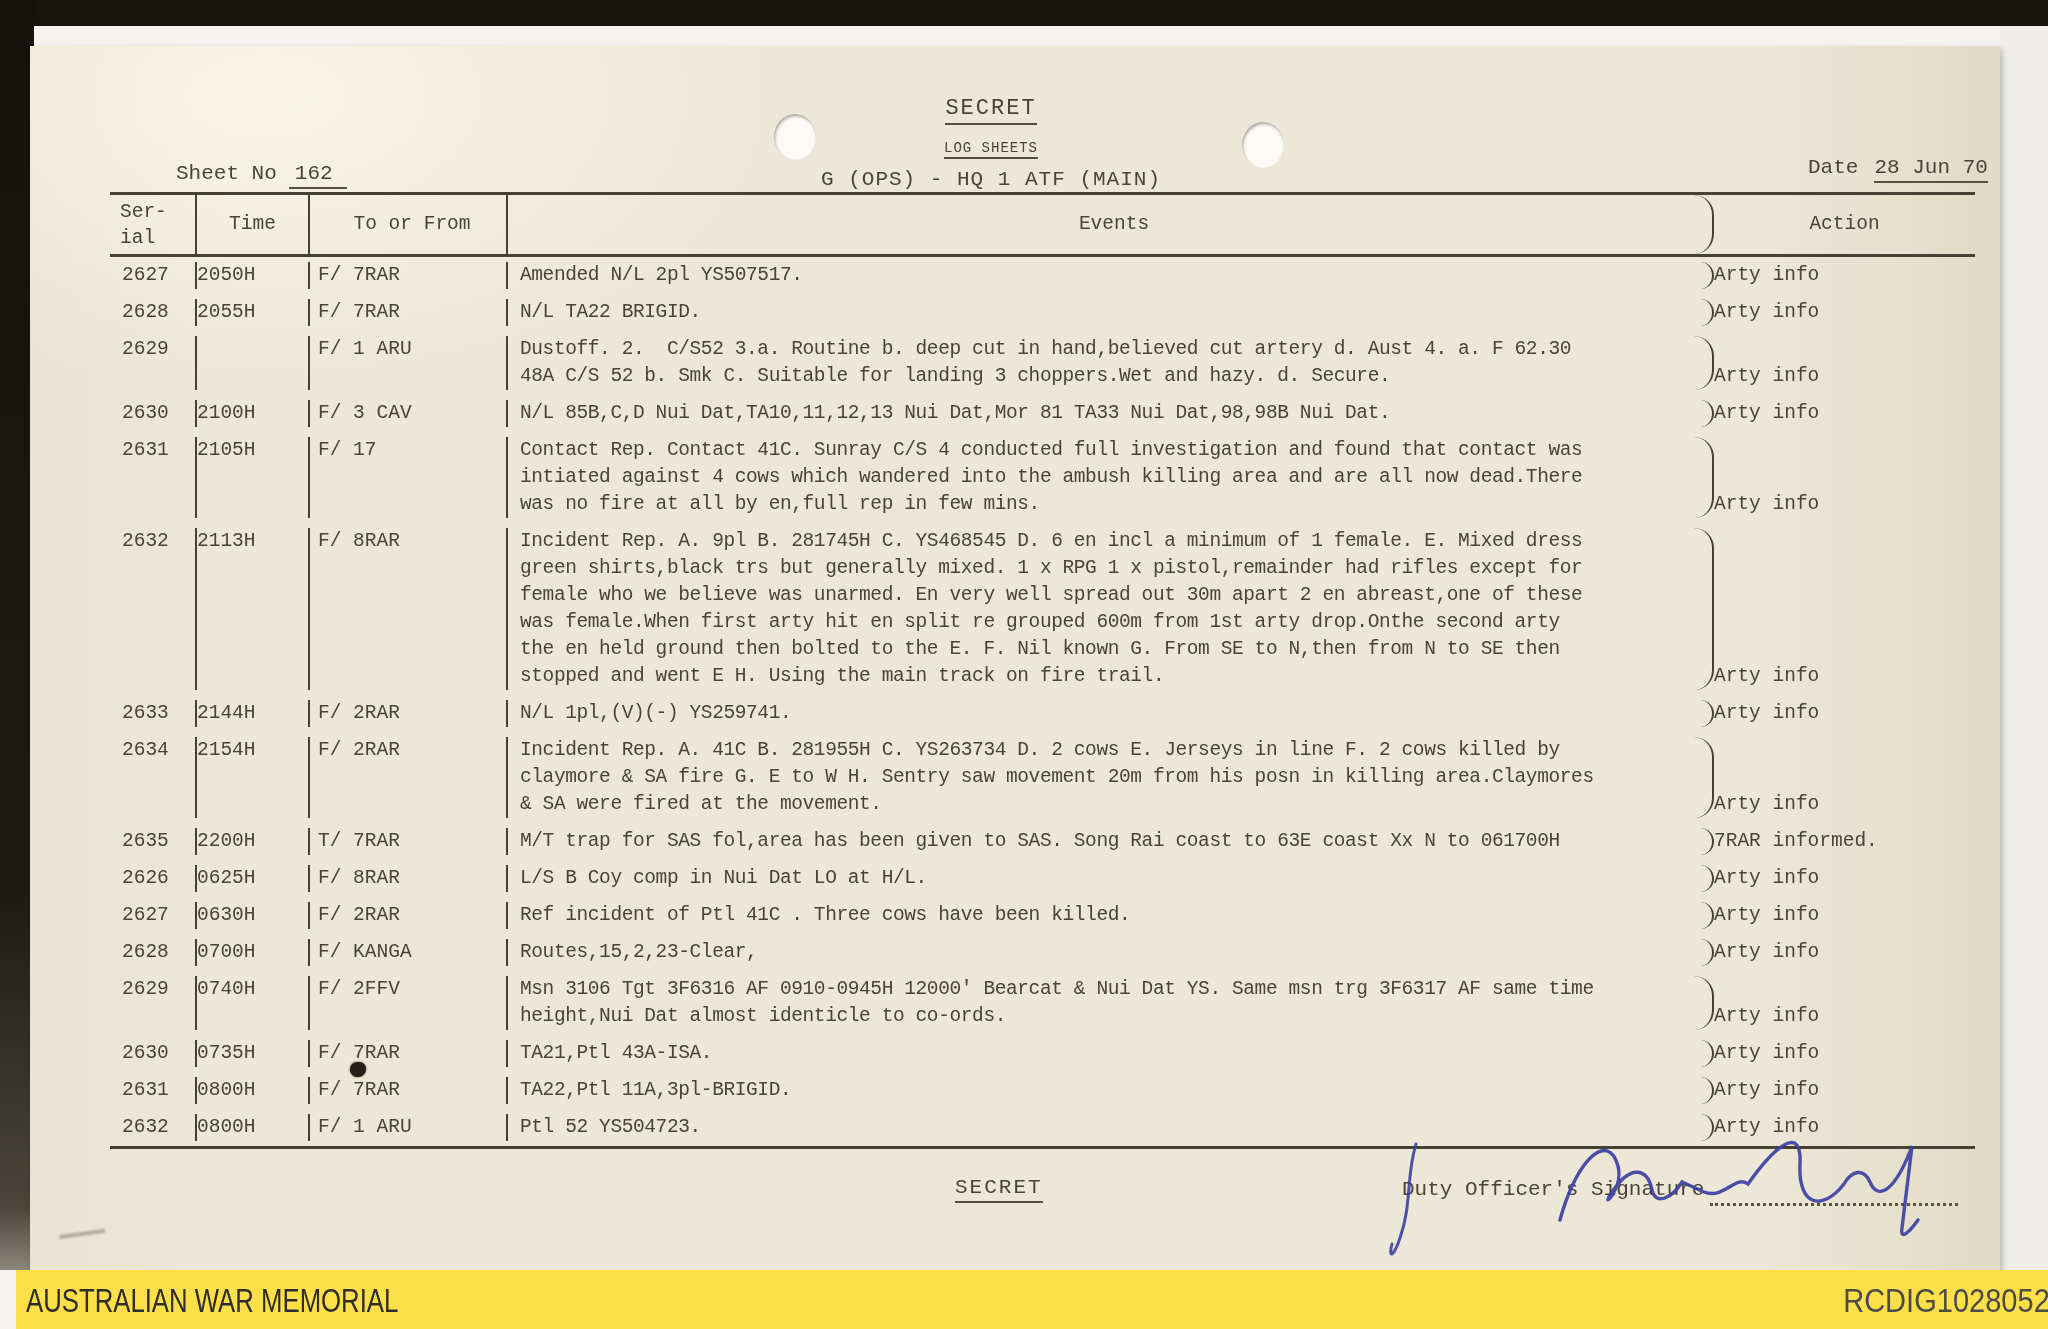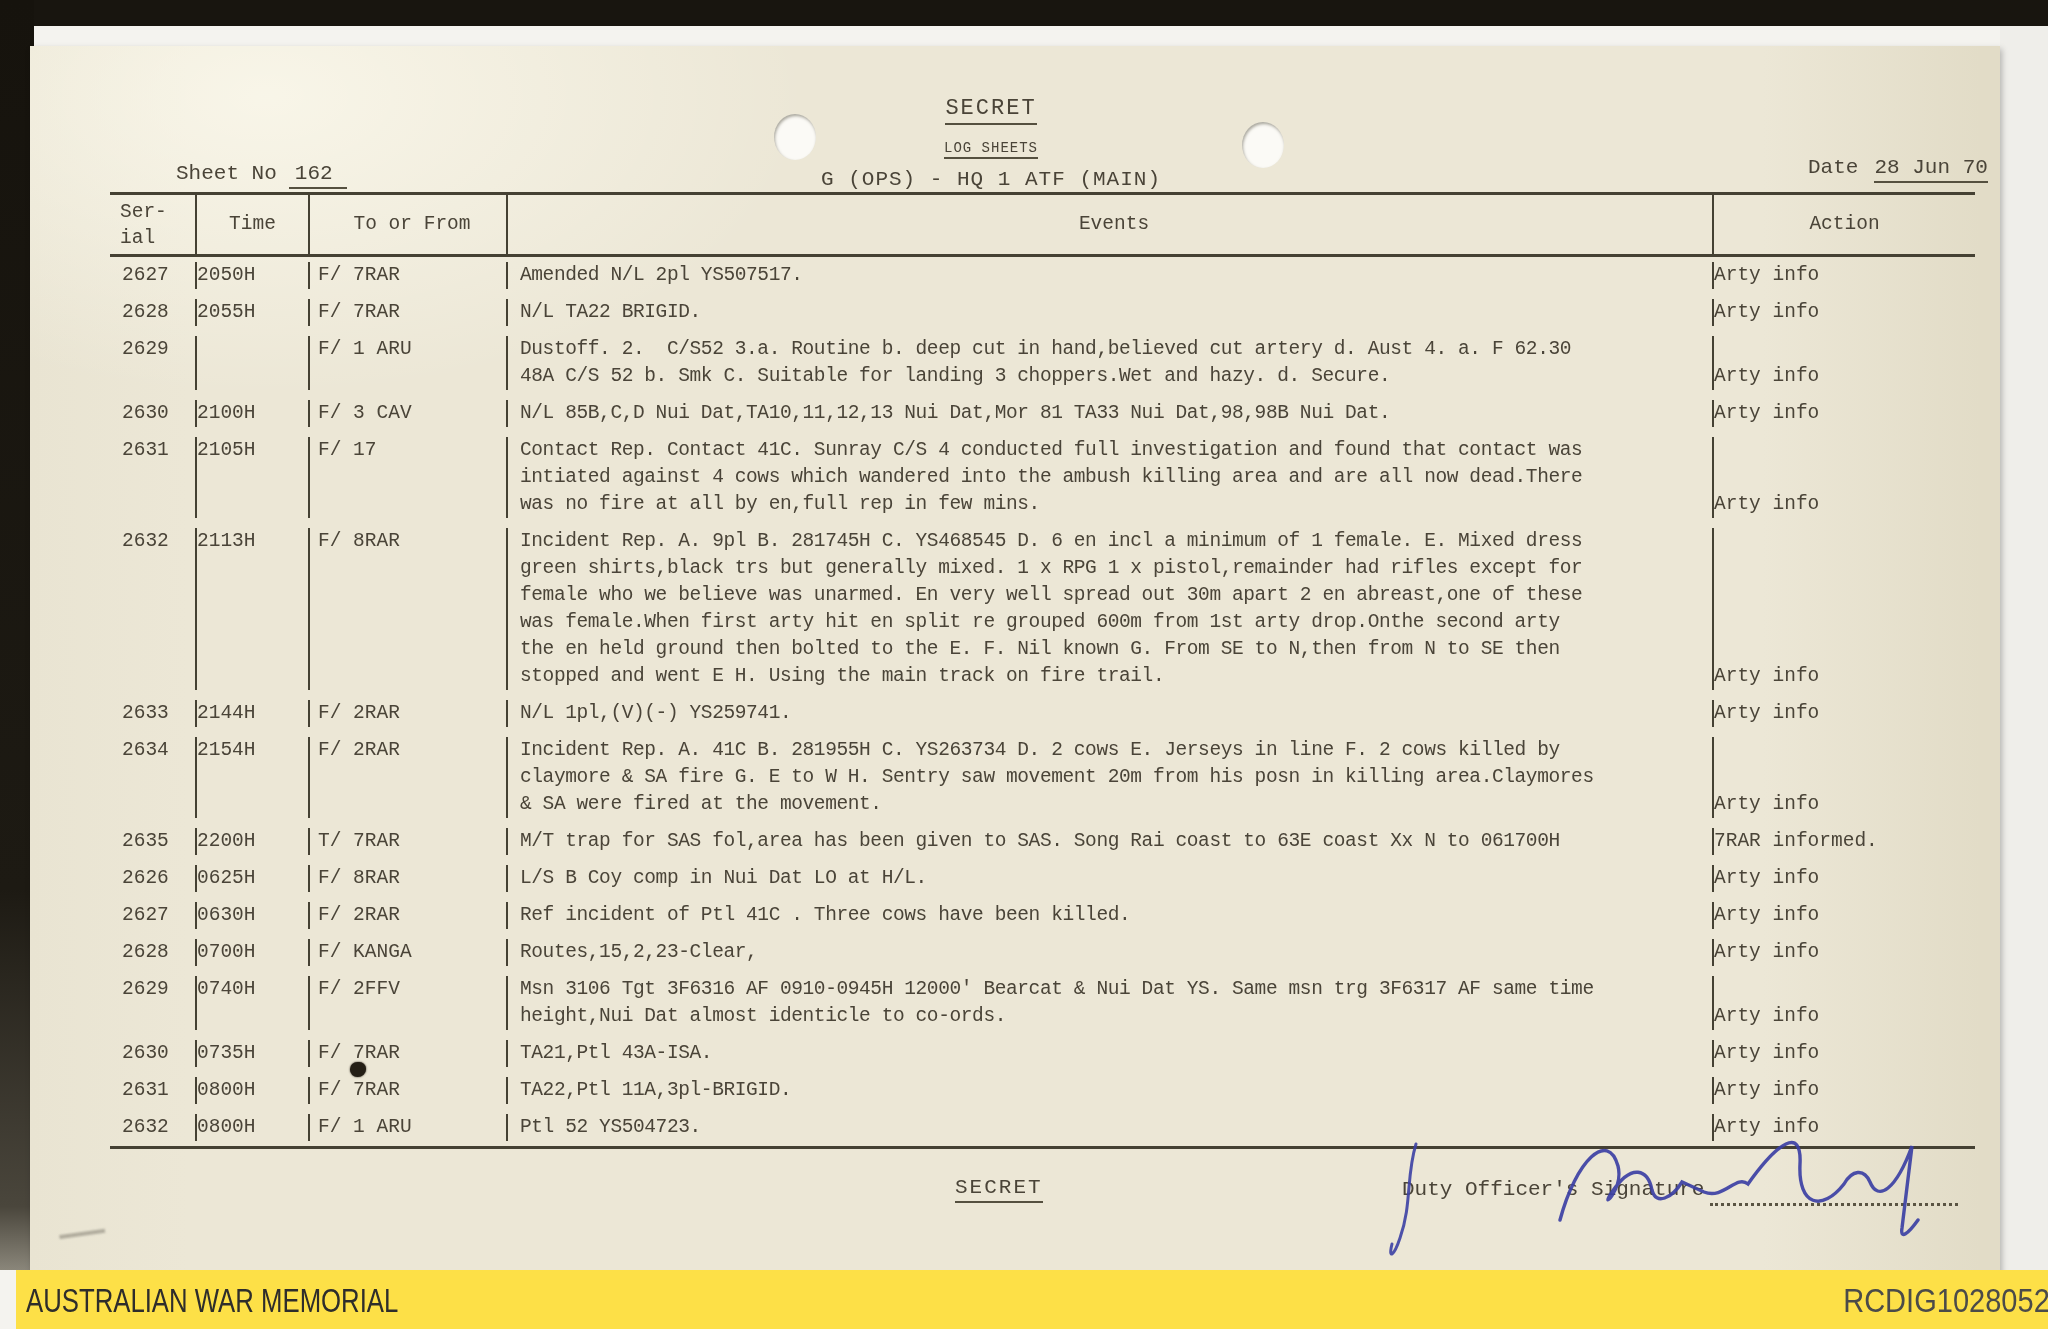--- a/index.html
+++ b/index.html
@@ -41,21 +41,21 @@
               border-top:3px solid #454133; border-bottom:3px solid #454133;
               font-size:19.5px; line-height:27px; }
   .hdr { display:flex; border-bottom:3px solid #454133; height:62px; }
   .hdr .cell { display:flex; align-items:center; }
   .hdr .c-serial { display:block; padding:4px 0 0 10px; line-height:26px; }
   .hdr .c-time, .hdr .c-tofrom, .hdr .c-events, .hdr .c-action { justify-content:center; }
   .cell { border-right:2px solid #454133; }
   .c-serial { width:87px;  padding-left:12px; }
   .c-time   { width:113px; }
   .c-tofrom { width:198px; padding-left:8px; }
-  .c-events { flex:1; padding-left:12px; padding-right:4px; }
+  .c-events { flex:1; padding-left:12px; padding-right:4px;border-radius:20px; }
   .c-action { width:261px; padding-left:0; border-right:none; display:flex; align-items:flex-end; }
   .row { display:flex; padding:5px 0; }
   .row .c-serial, .row .c-time, .row .c-tofrom { padding-top:0; }
   .ev-line { white-space:pre; letter-spacing:-0.4px; }
 
   
   .f-secret { position:absolute; left:925px; top:1130px; font-size:21px; letter-spacing:2px; }
   .sig-label { position:absolute; left:1372px; top:1132px; font-size:21px; white-space:nowrap; }
   .sig-dots { position:absolute; left:1680px; top:1130px; width:248px; height:30px;
               border-bottom:3px dotted #5a5443; }

